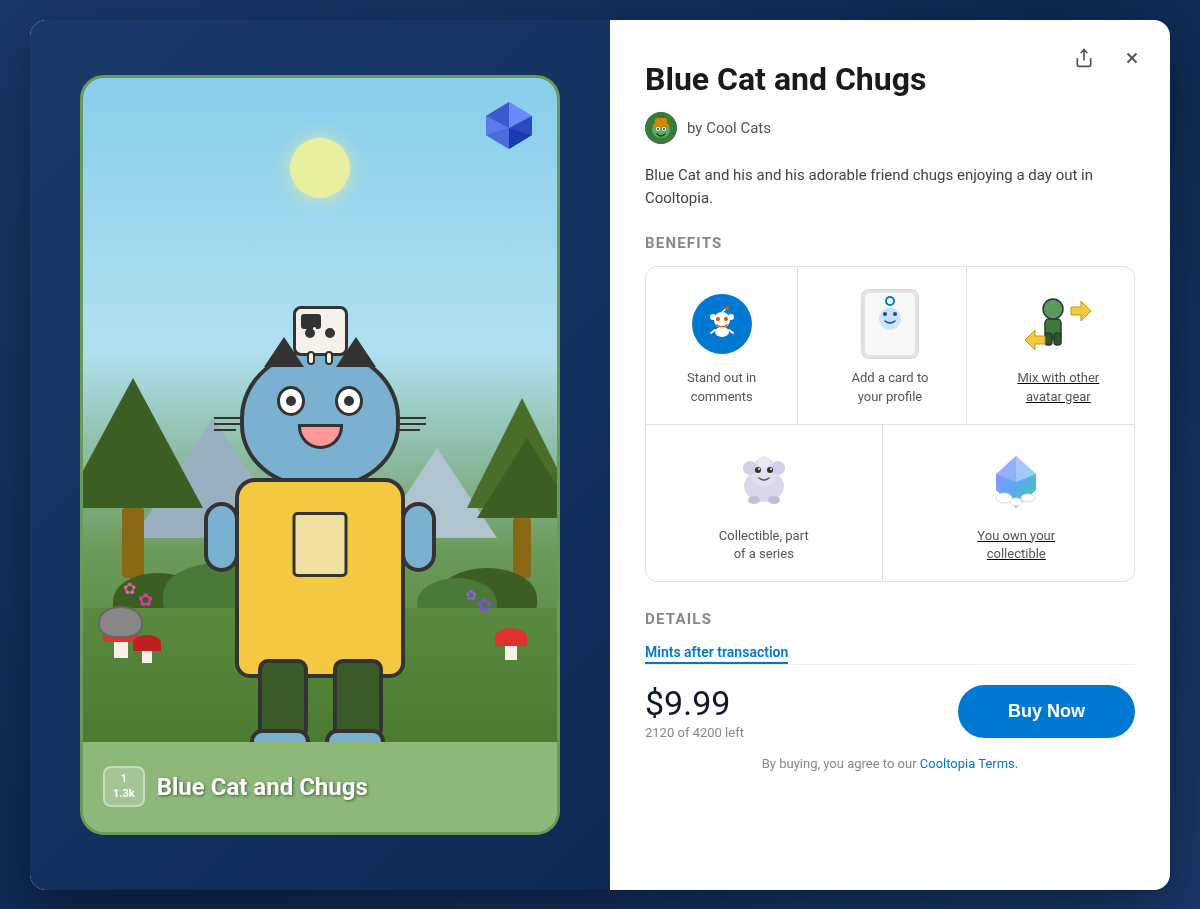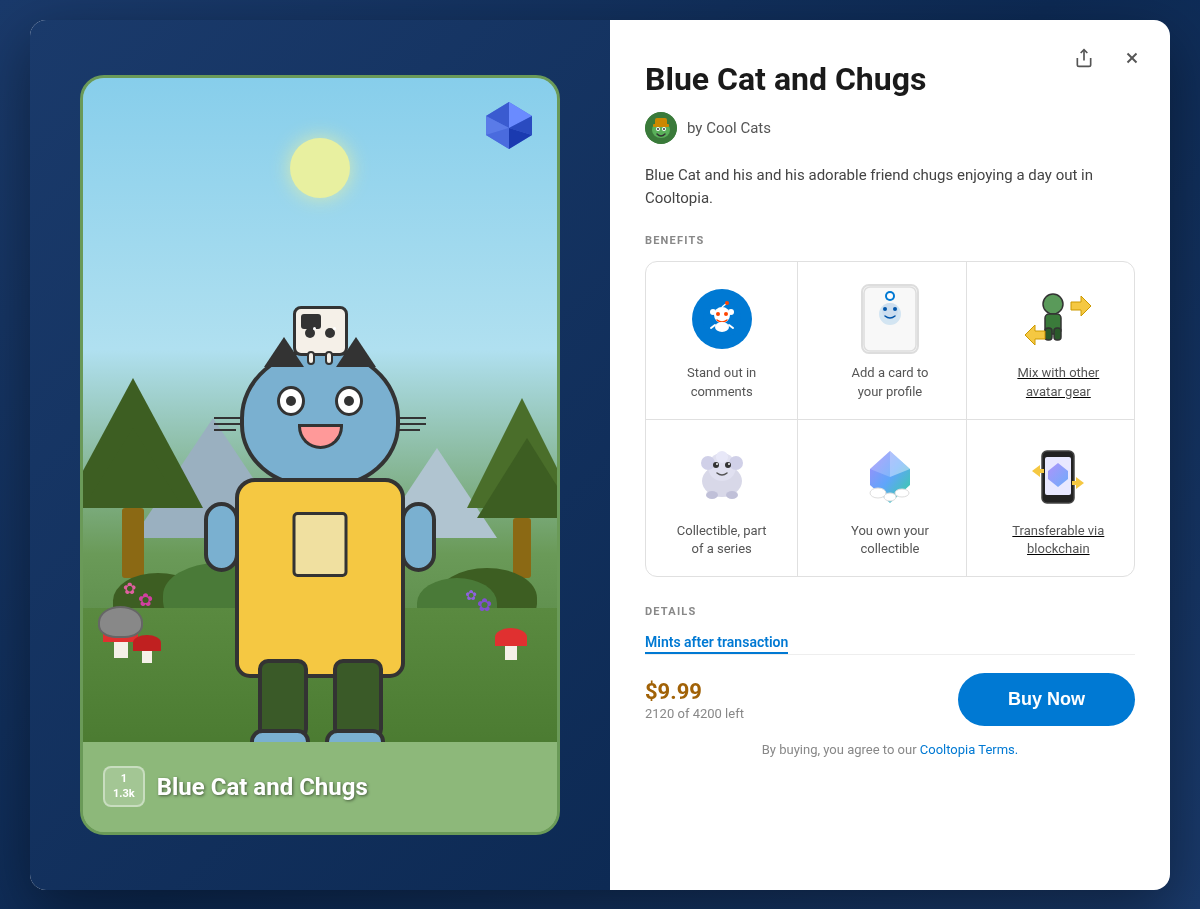--- a/index.html
+++ b/index.html
@@ -387,21 +387,21 @@
       font-size: 15px;
       color: #555;
     }
     .description {
       font-size: 15px;
       color: #444;
       line-height: 1.55;
       margin-bottom: 24px;
     }
     .section-label {
-      font-size: 11px;
+      font-size: 15px;
       font-weight: 700;
       letter-spacing: 1.2px;
       color: #888;
       text-transform: uppercase;
       margin-bottom: 14px;
     }
     .benefits-grid {
       border: 1px solid #e0e0e0;
       border-radius: 12px;
       overflow: hidden;
@@ -478,23 +478,23 @@
     }
     .purchase-bar {
       display: flex;
       align-items: center;
       justify-content: space-between;
       padding: 18px 0 8px;
       border-top: 1px solid #eee;
     }
     .price-info {}
     .price {
-      font-size: 22px;
-      font-weight: 700;
-      color: #a16207;
+      font-size: 34px;
+      font-weight: 400;
+      color: #0f172a;
     }
     .stock-info {
       font-size: 13px;
       color: #888;
       margin-top: 2px;
     }
     .buy-btn {
       background: #0079d3;
       color: white;
       border: none;
@@ -830,41 +830,20 @@
               </defs>
 
               <ellipse cx="22" cy="50" rx="8" ry="5" fill="white" stroke="#ddd" stroke-width="1"></ellipse>
               <ellipse cx="34" cy="54" rx="6" ry="4" fill="white" stroke="#ddd" stroke-width="1"></ellipse>
               <ellipse cx="46" cy="50" rx="7" ry="4" fill="white" stroke="#ddd" stroke-width="1"></ellipse>
             </svg>
           </div>
           <div class="benefit-label">You own your<br>collectible</div>
         </div>
 
-        <div class="benefit-item">
-          <div class="benefit-icon">
-            <svg width="68" height="68" viewBox="0 0 68 68">
-
-              <rect x="18" y="8" width="32" height="52" rx="5" fill="#222" stroke="#444" stroke-width="1.5"></rect>
-              <rect x="21" y="14" width="26" height="38" rx="2" fill="#e8e8ff"></rect>
-
-              <polygon points="34,20 44,28 44,36 34,44 24,36 24,28" fill="url(#gemGrad2)" opacity="0.9"></polygon>
-              <defs>
-                <linearGradient id="gemGrad2" x1="0%" y1="0%" x2="100%" y2="100%">
-                  <stop offset="0%" style="stop-color:#a78bfa"></stop>
-                  <stop offset="100%" style="stop-color:#60a5fa"></stop>
-                </linearGradient>
-              </defs>
-
-              <path d="M8 28 L16 22 L16 26 L20 26 L20 30 L16 30 L16 34 Z" fill="#f5c842"></path>
-              <path d="M60 40 L52 46 L52 42 L48 42 L48 38 L52 38 L52 34 Z" fill="#f5c842"></path>
-            </svg>
-          </div>
-          <div class="benefit-label">Transferable via<br>blockchain</div>
-        </div>
       </div>
     </div>
 
     <div class="details-section">
       <div class="section-label">DETAILS</div>
       <span class="mints-badge">Mints after transaction</span>
     </div>
 
     <div class="purchase-bar">
       <div class="price-info">

